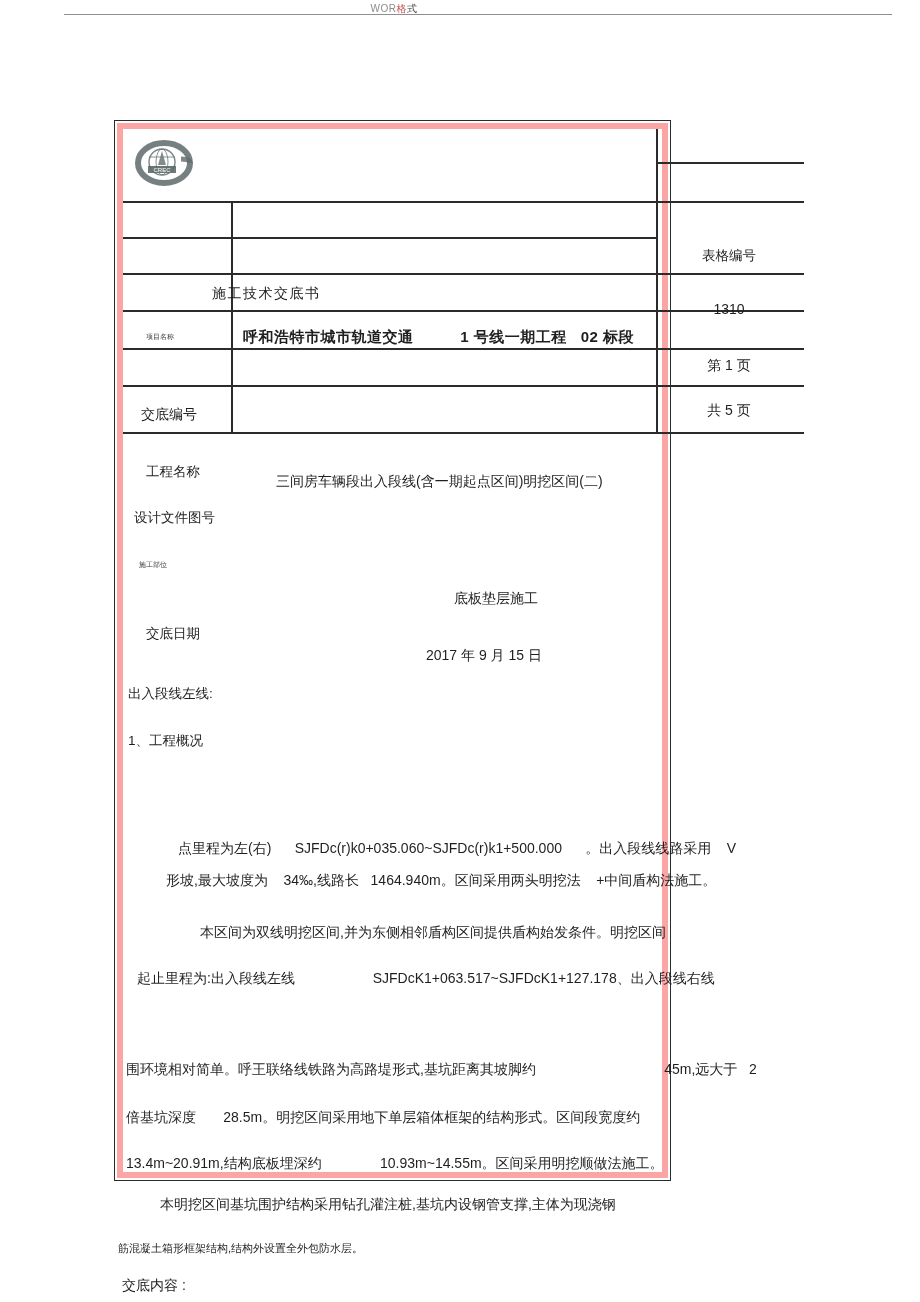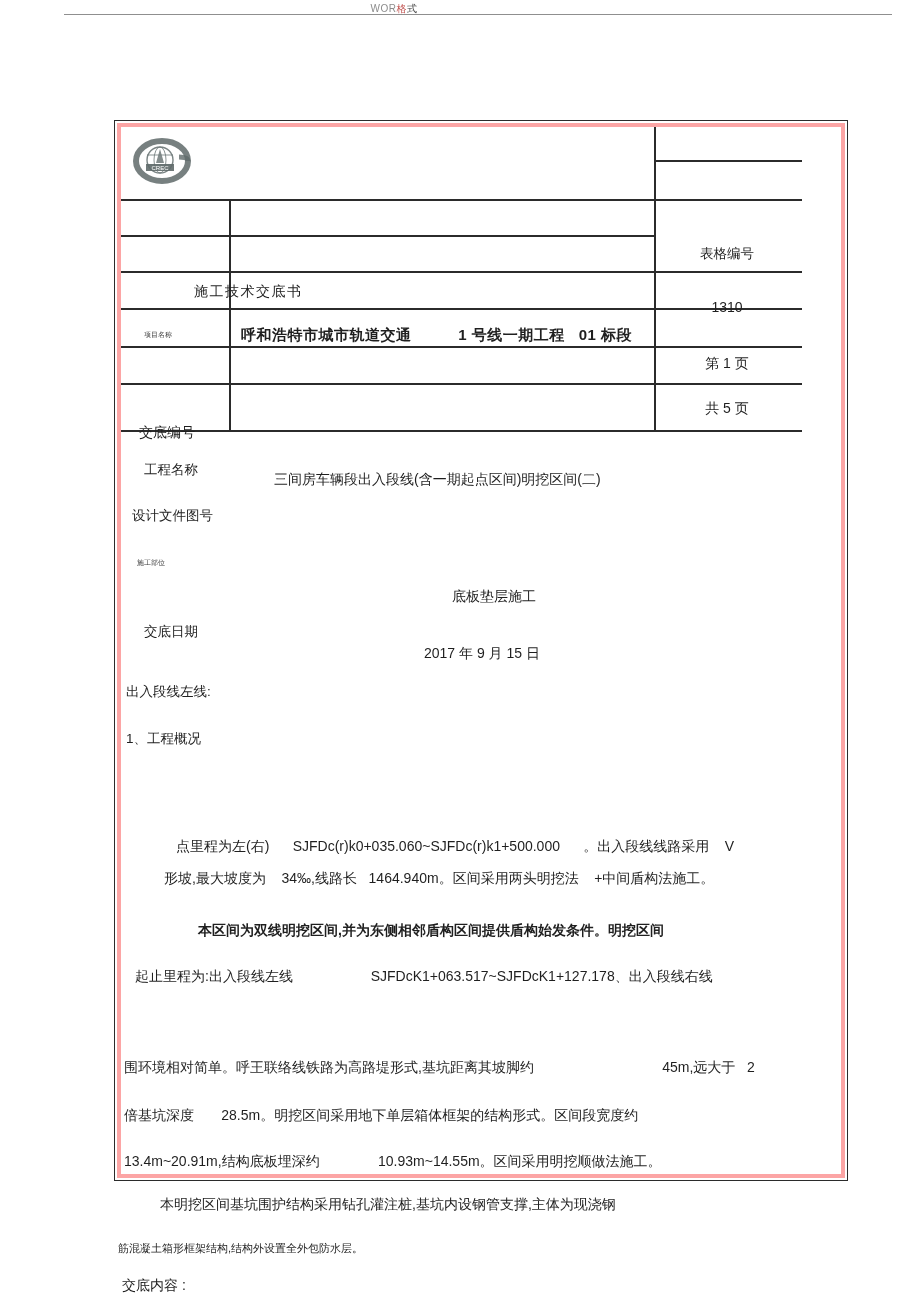--- a/index.html
+++ b/index.html
@@ -14,33 +14,33 @@
   }
   .abs { position:absolute; white-space:pre; }
   
   .wm-line { position:absolute; left:64px; top:14px; width:828px; height:1px; background:#8f8f8f; }
   .wm-text { position:absolute; left:0; top:2px; width:788px; text-align:center; font-size:10px; letter-spacing:0.5px; z-index:2; }
   .wm-p1 { color:#8c8c8c; }
   .wm-p2 { color:#c0504d; }
   .wm-p3 { color:#3f3f3f; }
   
   .doc-table {
-    position:absolute; left:117px; top:123px; width:728px; height:1055px;
-    border:4px solid #fca5a5;
+    position:absolute; left:117px; top:123px; width:551px; height:1055px;
+    border:6px solid #fca5a5;
     outline:1px solid #2b2b2b;
     outline-offset:2px;
   }
   .hline { position:absolute; height:2px; background:#2b2b2b; z-index:1; }
   .vline { position:absolute; width:2px;  background:#2b2b2b; z-index:1; }
   .txt   { position:absolute; white-space:pre; z-index:3; }
   .t14   { font-size:14px; }
   .t13   { font-size:13.5px; }
   .tiny  { font-size:7px; color:#3a3a3a; }
   .bold15{ font-size:15px; font-weight:bold; letter-spacing:0.5px; }
-  .title { font-size:14px; letter-spacing:1.5px; }
+  .title { font-size:14px; letter-spacing:1.5px;margin-left:16px; }
   .rcol  { left:533px; width:146px; text-align:center; }
   .logo-svg { position:absolute; left:12px; top:10px; z-index:2; }
 </style>
 </head>
 <body>
 
 <div class="page">
 
   <div class="wm-line"></div>
   <div class="wm-text">
@@ -69,38 +69,38 @@
     <div class="hline" style="top:219px; left:0;     width:681px;"></div>
     <div class="hline" style="top:256px; left:0;     width:681px;"></div>
     <div class="hline" style="top:303px; left:0;     width:681px;"></div>
     <div class="vline" style="left:108px; top:72px; height:233px;"></div>
     <div class="vline" style="left:533px; top:0;    height:303px;"></div>
 
     <div class="txt t13 rcol" style="top:118px;">表格编号</div>
     <div class="txt t14 rcol" style="top:172px;">1310</div>
     <div class="txt title" style="left:73px; top:156px;">施工技术交底书</div>
     <div class="txt tiny" style="left:23px; top:203px;">项目名称</div>
-    <div class="txt bold15" style="left:120px; top:199px;">呼和浩特市城市轨道交通          1 号线一期工程   01 标段</div>
+    <div class="txt bold15" style="left:120px; top:199px;">呼和浩特市城市轨道交通          1 号线一期工程   02 标段</div>
     <div class="txt t14 rcol" style="top:228px;">第 1 页</div>
-    <div class="txt t14" style="left:18px; top:277px;margin-top:20px;">交底编号</div>
+    <div class="txt t14" style="left:18px; top:277px;">交底编号</div>
     <div class="txt t14 rcol" style="top:273px;">共 5 页</div>
 
     <div class="txt t13" style="left:23px;  top:334px;">工程名称</div>
     <div class="txt t14" style="left:153px; top:344px;">三间房车辆段出入段线(含一期起点区间)明挖区间(二)</div>
     <div class="txt t13" style="left:11px;  top:380px;">设计文件图号</div>
     <div class="txt tiny" style="left:16px; top:431px;">施工部位</div>
     <div class="txt t14" style="left:331px; top:461px;font-family:Liberation Mono, monospace;">底板垫层施工</div>
     <div class="txt t13" style="left:23px;  top:496px;">交底日期</div>
     <div class="txt t14" style="left:303px; top:518px;">2017 年 9 月 15 日</div>
     <div class="txt t13" style="left:5px;   top:556px;">出入段线左线:</div>
     <div class="txt t13" style="left:5px;   top:603px;">1、工程概况</div>
 
     <div class="txt t14" style="left:55px; top:711px;">点里程为左(右)      SJFDc(r)k0+035.060~SJFDc(r)k1+500.000      。出入段线线路采用    V</div>
     <div class="txt t14" style="left:43px; top:743px;">形坡,最大坡度为    34‰,线路长   1464.940m。区间采用两头明挖法    +中间盾构法施工。</div>
-    <div class="txt t14" style="left:77px; top:795px;font-weight:bold;">本区间为双线明挖区间,并为东侧相邻盾构区间提供盾构始发条件。明挖区间</div>
+    <div class="txt t14" style="left:77px; top:795px;">本区间为双线明挖区间,并为东侧相邻盾构区间提供盾构始发条件。明挖区间</div>
     <div class="txt t14" style="left:14px;  top:841px;">起止里程为:出入段线左线                    SJFDcK1+063.517~SJFDcK1+127.178、出入段线右线</div>
     <div class="txt t14" style="left:3px;  top:932px;">围环境相对简单。呼王联络线铁路为高路堤形式,基坑距离其坡脚约                                 45m,远大于   2</div>
     <div class="txt t14" style="left:3px;  top:980px;">倍基坑深度       28.5m。明挖区间采用地下单层箱体框架的结构形式。区间段宽度约</div>
     <div class="txt t14" style="left:3px;  top:1026px;">13.4m~20.91m,结构底板埋深约               10.93m~14.55m。区间采用明挖顺做法施工。</div>
   </div>
 
   <div class="abs t14" style="left:160px; top:1196px; font-size:14px;">本明挖区间基坑围护结构采用钻孔灌注桩,基坑内设钢管支撑,主体为现浇钢</div>
   <div class="abs t14" style="left:118px; top:1241px; font-size:11px;">筋混凝土箱形框架结构,结构外设置全外包防水层。</div>
   <div class="abs t14" style="left:122px; top:1277px; font-size:14px;">交底内容 :</div>
 

